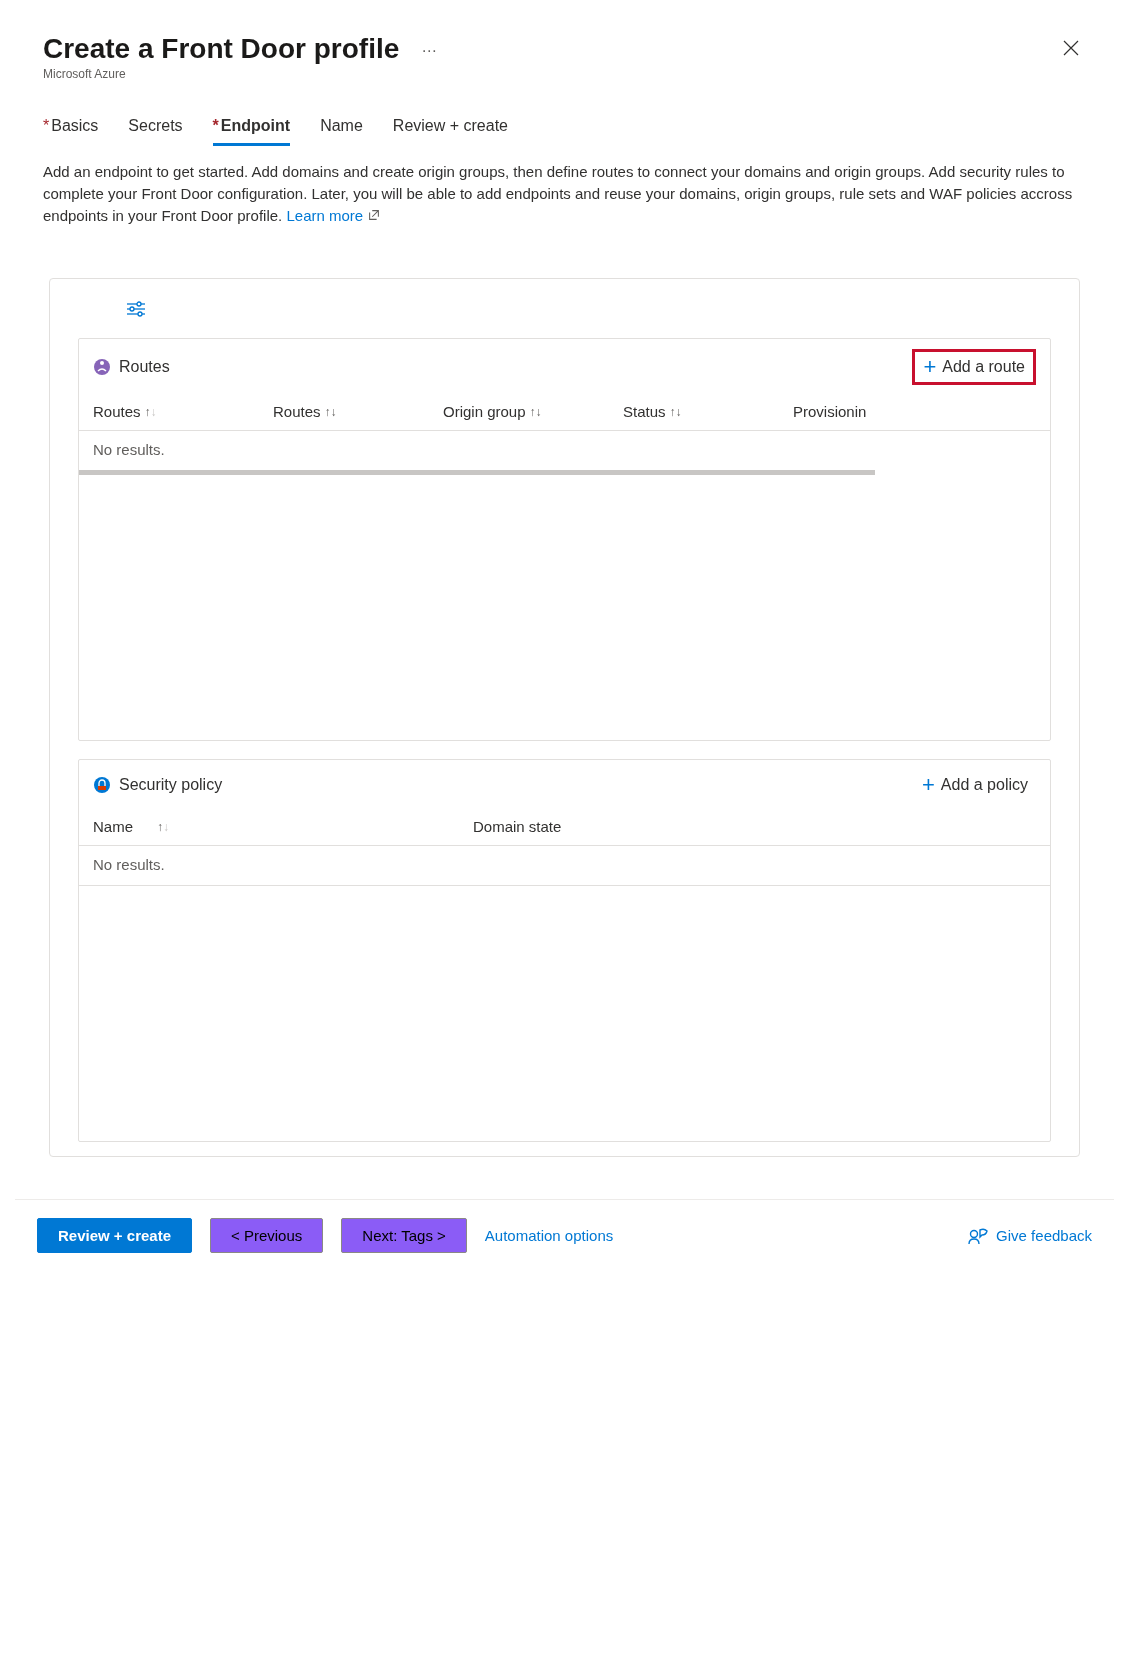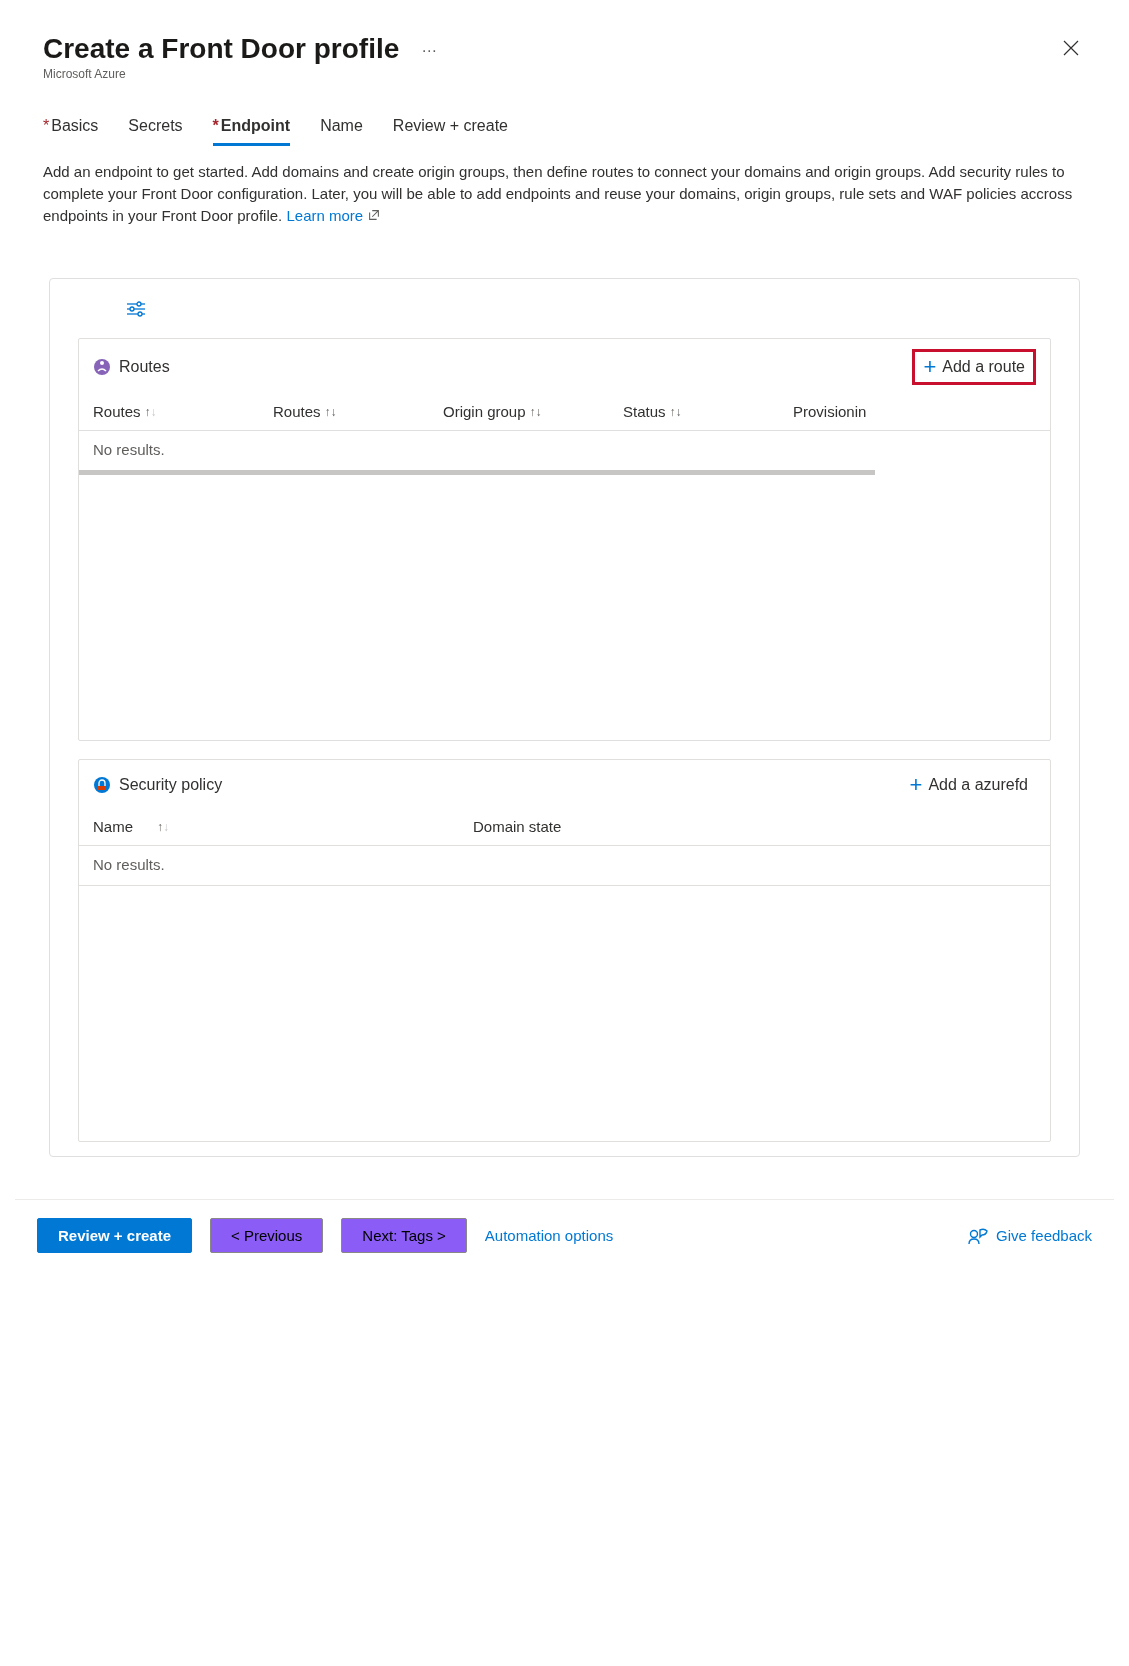--- a/index.html
+++ b/index.html
@@ -164,21 +164,21 @@
         <div class="panel-title">
           <svg class="panel-title-icon" viewBox="0 0 18 18">
               <circle cx="9" cy="9" r="8" fill="#0078d4"></circle>
               <rect x="5" y="10" width="8" height="4" fill="#d83b01"></rect>
               <path d="M6 10 V7 a3 3 0 0 1 6 0 v3" fill="none" stroke="#fff" stroke-width="1.3"></path>
             </svg>
           <span>Security policy</span>
         </div>
         <div class="add-btn">
           <span class="add-plus">+</span>
-          <span>Add a azurefd</span>
+          <span>Add a policy</span>
         </div>
       </div>
       <div class="col-headers col-sec">
         <div class="ch-name">
             <span>Name</span>
             <span class="sort-icons">↑<span style="color:#c8c6c4">↓</span></span>
           </div>
         <div>
             <span>Domain state</span>
           </div>

